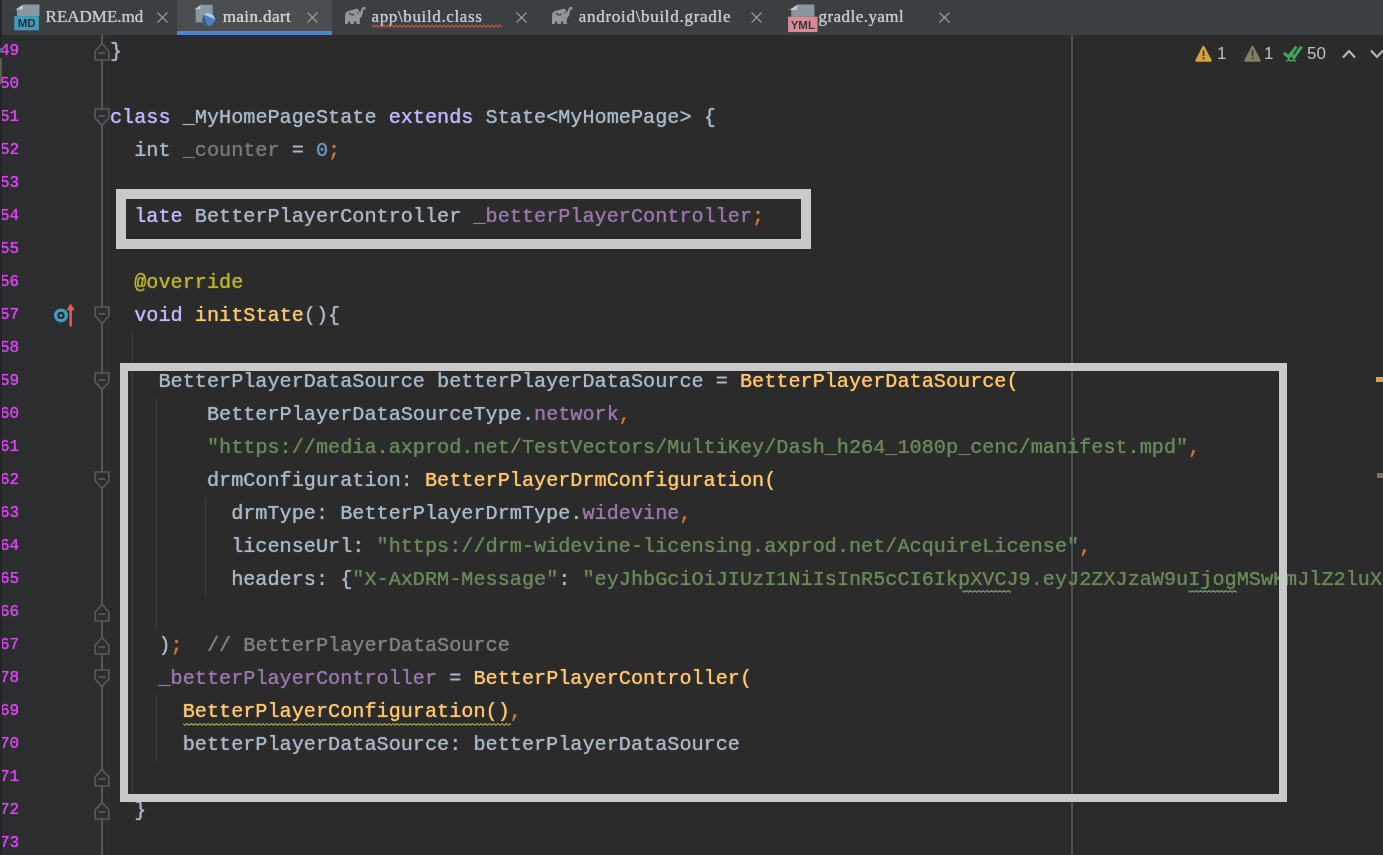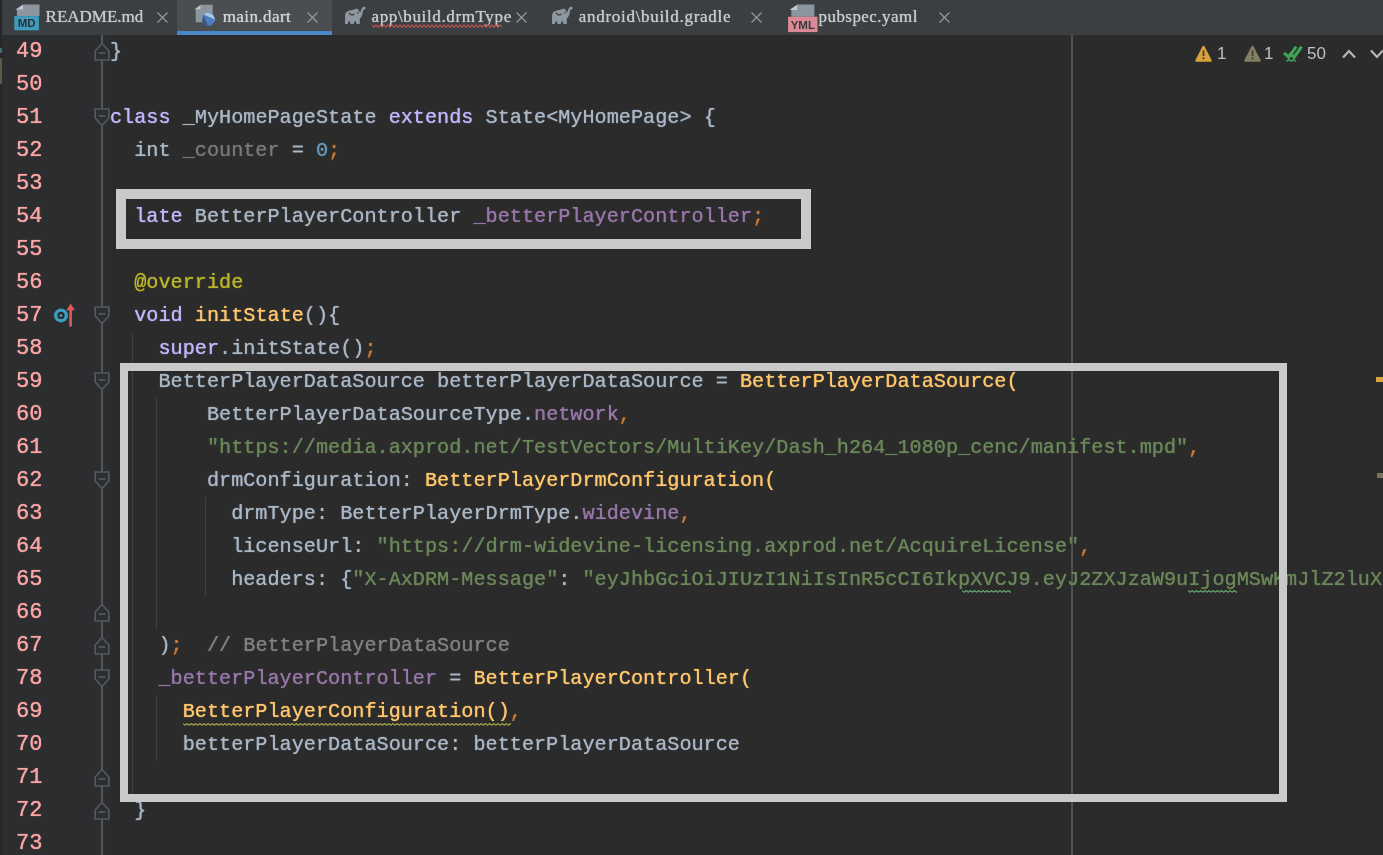--- a/index.html
+++ b/index.html
@@ -4,21 +4,21 @@
 *{box-sizing:border-box}
 #root{position:relative;width:1367px;height:855px;font-family:"Liberation Mono",monospace}
 #tabbar{position:absolute;left:0;top:0;width:1383px;height:35px;background:#3c3f41}
 #atab{position:absolute;left:177px;top:0;width:154.5px;height:35px;background:#4a4e50}
 #atab:after{content:"";position:absolute;left:0;bottom:0;width:100%;height:4.5px;background:#4a87c6}
 .tl{position:absolute;top:0;height:35px;line-height:34px;font-family:Liberation Serif, serif;font-size:17px;color:#c6cace;white-space:pre;text-shadow:0 0 1px}
 .ti,.cx,.iw,.zz,.fm{position:absolute}
 #gutter{position:absolute;left:0;top:35px;width:110px;height:820px;background:#2c2d2f}
 #foldline{position:absolute;left:101px;top:35px;width:1.6px;height:820px;background:#54575a}
 #margin{position:absolute;left:1071px;top:35px;width:1.6px;height:820px;background:#4e5052}
-.N{position:absolute;width:42.5px;text-align:right;height:33px;line-height:33px;font-size:22px;color:#fca5a5;z-index:2;text-shadow:0 0 1px}
+.N{position:absolute;width:42.5px;height:33px;line-height:33px;font-size:16px;color:#d946ef;z-index:2;text-shadow:0 0 1px}
 .L{position:absolute;left:110px;height:33px;line-height:33px;font-size:20.2px;color:#a9b7c6;white-space:pre;z-index:2;text-shadow:0 0 1px}
 .L i{font-style:normal}
 i.kw{color:#c4b5fd} i.fn{color:#FFC66D} i.pu{color:#9876AA} i.st{color:#6A8759}
 i.cm{color:#808080} i.nu{color:#6897BB} i.dm{color:#787878} i.an{color:#BBB529} i.or{color:#CC7832}
 .ig{position:absolute;width:1px;background:#3d4042;z-index:1}
 .zz{z-index:2}
 #box1{position:absolute;left:115.8px;top:188.6px;width:695.4px;height:60.6px;border:10px solid #c9c9c9;z-index:5}
 #box2{position:absolute;left:120.1px;top:362.7px;width:1167px;height:439.2px;border:8px solid #c9c9c9;z-index:5}
 .stripe{position:absolute;z-index:6}
 .cnt{position:absolute;top:35px;height:38px;line-height:38px;font-family:"Liberation Sans",sans-serif;font-size:17px;color:#bcc0c3;z-index:4}
@@ -52,21 +52,21 @@
           <line x1="1.5" y1="1.5" x2="11.5" y2="11.5"></line>
           <line x1="11.5" y1="1.5" x2="1.5" y2="11.5"></line>
         </g>
       </svg>
 <svg class="ti" style="left:343px;top:6px" width="24" height="19" viewBox="0 0 24 19">
 <path d="M2,18 L2,10 C2,6.3 4.8,4.6 8.5,4.3 C10.5,3.6 12.8,2.9 14.6,2.4 C15.3,4.1 16.4,5.5 17.7,6.4 C18.4,6.9 19.2,7.2 19.6,7.3 C19.5,9.0 18.6,10.9 16.8,12.4 L16.8,18 L13.5,18 L13.1,16.1 C12.8,15.0 11.5,15.0 11.2,16.1 L10.8,18 L7.5,18 L7.1,16.1 C6.8,15.0 5.5,15.0 5.2,16.1 L4.8,18 Z" fill="#8e97a0"></path>
 <path d="M17.3,6.9 C17.8,4.0 18.8,1.9 20.2,1.1 C21.5,0.4 22.7,1.05 22.6,2.3 C22.5,3.4 21.5,4.1 20.5,3.7 L20.3,3.5 C19.9,5.0 19.8,6.3 19.7,7.6 C18.9,7.6 18.0,7.3 17.3,6.9 Z" fill="#8e97a0"></path>
 <path d="M6.2,6.8 C7.0,9.0 9.6,9.6 11.2,7.9" stroke="#3c3f41" stroke-width="1.4" fill="none"></path>
 <circle cx="15.0" cy="6.7" r="0.8" fill="#3c3f41"></circle>
 </svg>
-<div class="tl" style="left:371.5px;letter-spacing:0.63px">app\build.drmType</div>
+<div class="tl" style="left:371.5px;letter-spacing:0.63px">app\build.class</div>
 <svg class="cx" style="left:515px;top:11px" width="13" height="13" viewBox="0 0 13 13">
         <g stroke="#94989c" stroke-width="1.3">
           <line x1="1.5" y1="1.5" x2="11.5" y2="11.5"></line>
           <line x1="11.5" y1="1.5" x2="1.5" y2="11.5"></line>
         </g>
       </svg>
 <svg class="ti" style="left:550px;top:6px" width="24" height="19" viewBox="0 0 24 19">
 <path d="M2,18 L2,10 C2,6.3 4.8,4.6 8.5,4.3 C10.5,3.6 12.8,2.9 14.6,2.4 C15.3,4.1 16.4,5.5 17.7,6.4 C18.4,6.9 19.2,7.2 19.6,7.3 C19.5,9.0 18.6,10.9 16.8,12.4 L16.8,18 L13.5,18 L13.1,16.1 C12.8,15.0 11.5,15.0 11.2,16.1 L10.8,18 L7.5,18 L7.1,16.1 C6.8,15.0 5.5,15.0 5.2,16.1 L4.8,18 Z" fill="#8e97a0"></path>
 <path d="M17.3,6.9 C17.8,4.0 18.8,1.9 20.2,1.1 C21.5,0.4 22.7,1.05 22.6,2.3 C22.5,3.4 21.5,4.1 20.5,3.7 L20.3,3.5 C19.9,5.0 19.8,6.3 19.7,7.6 C18.9,7.6 18.0,7.3 17.3,6.9 Z" fill="#8e97a0"></path>
 <path d="M6.2,6.8 C7.0,9.0 9.6,9.6 11.2,7.9" stroke="#3c3f41" stroke-width="1.4" fill="none"></path>
@@ -78,21 +78,21 @@
           <line x1="1.5" y1="1.5" x2="11.5" y2="11.5"></line>
           <line x1="11.5" y1="1.5" x2="1.5" y2="11.5"></line>
         </g>
       </svg>
 <svg class="ti" style="left:786px;top:2px" width="32" height="31" viewBox="0 0 32 31">
 <path d="M11.5,2.6 L28.4,2.6 L28.4,14.7 L5.3,14.7 L5.3,8.0 L11.5,8.0 Z" fill="#8b96a0"></path>
 <path d="M11.5,2.6 L11.5,8.0 L3.4,8.0 Z" fill="#c3cad0"></path>
 <rect x="2.1" y="14.7" width="29.4" height="15.4" fill="#dc8995"></rect>
 <text x="16.8" y="26.8" font-size="11.5" font-weight="bold" fill="#35393c" text-anchor="middle" font-family="Liberation Sans,sans-serif">YML</text>
 </svg>
-<div class="tl" style="left:818.5px;letter-spacing:0.45px">pubspec.yaml</div>
+<div class="tl" style="left:818.5px;letter-spacing:0.45px">gradle.yaml</div>
 <svg class="cx" style="left:938px;top:11px" width="13" height="13" viewBox="0 0 13 13">
         <g stroke="#94989c" stroke-width="1.3">
           <line x1="1.5" y1="1.5" x2="11.5" y2="11.5"></line>
           <line x1="11.5" y1="1.5" x2="1.5" y2="11.5"></line>
         </g>
       </svg>
 <svg class="ti" style="left:371.5px;top:23.5px" width="131" height="5" viewBox="0 0 131 5">
         <polyline points="0.0,0.9 2.0,3.4 4.0,0.9 6.0,3.4 8.0,0.9 10.0,3.4 12.0,0.9 14.0,3.4 16.0,0.9 18.0,3.4 20.0,0.9 22.0,3.4 24.0,0.9 26.0,3.4 28.0,0.9 30.0,3.4 32.0,0.9 34.0,3.4 36.0,0.9 38.0,3.4 40.0,0.9 42.0,3.4 44.0,0.9 46.0,3.4 48.0,0.9 50.0,3.4 52.0,0.9 54.0,3.4 56.0,0.9 58.0,3.4 60.0,0.9 62.0,3.4 64.0,0.9 66.0,3.4 68.0,0.9 70.0,3.4 72.0,0.9 74.0,3.4 76.0,0.9 78.0,3.4 80.0,0.9 82.0,3.4 84.0,0.9 86.0,3.4 88.0,0.9 90.0,3.4 92.0,0.9 94.0,3.4 96.0,0.9 98.0,3.4 100.0,0.9 102.0,3.4 104.0,0.9 106.0,3.4 108.0,0.9 110.0,3.4 112.0,0.9 114.0,3.4 116.0,0.9 118.0,3.4 120.0,0.9 122.0,3.4 124.0,0.9 126.0,3.4 128.0,0.9 130.0,3.4" fill="none" stroke="#bb524f" stroke-width="1.1"></polyline>
       </svg>
 </div>
@@ -127,21 +127,20 @@
 <div class="N" style="top:728.0px">70</div>
 <div class="N" style="top:761.0px">71</div>
 <div class="N" style="top:794.0px">72</div>
 <div class="N" style="top:827.0px">73</div>
 <div class="L" style="top:35.0px">}</div>
 <div class="L" style="top:101.0px"><i class="kw">class</i> _MyHomePageState <i class="kw">extends</i> State&lt;MyHomePage&gt; {</div>
 <div class="L" style="top:134.0px">  int <i class="dm">_counter</i> = <i class="nu">0</i><i class="or">;</i></div>
 <div class="L" style="top:200.0px">  <i class="kw">late</i> BetterPlayerController <i class="pu">_betterPlayerController</i><i class="or">;</i></div>
 <div class="L" style="top:266.0px"><i class="an">  @override</i></div>
 <div class="L" style="top:299.0px">  <i class="kw">void</i> <i class="fn">initState</i>(){</div>
-<div class="L" style="top:332.0px">    <i class="kw">super</i>.initState()<i class="or">;</i></div>
 <div class="L" style="top:398.0px">        BetterPlayerDataSourceType.<i class="pu">network</i><i class="or">,</i></div>
 <div class="L" style="top:365.0px">    BetterPlayerDataSource betterPlayerDataSource = <i class="fn">BetterPlayerDataSource(</i></div>
 <div class="L" style="top:431.0px">        <i class="st">"https://media.axprod.net/TestVectors/MultiKey/Dash_h264_1080p_cenc/manifest.mpd"</i><i class="or">,</i></div>
 <div class="L" style="top:464.0px">        drmConfiguration: <i class="fn">BetterPlayerDrmConfiguration(</i></div>
 <div class="L" style="top:497.0px">          drmType: BetterPlayerDrmType.<i class="pu">widevine</i><i class="or">,</i></div>
 <div class="L" style="top:530.0px">          licenseUrl: <i class="st">"https://drm-widevine-licensing.axprod.net/AcquireLicense"</i><i class="or">,</i></div>
 <div class="L" style="top:563.0px">          headers: {<i class="st">"X-AxDRM-Message"</i>: <i class="st">"eyJhbGciOiJIUzI1NiIsInR5cCI6IkpXVCJ9.eyJ2ZXJzaW9uIjogMSwKmJlZ2luX</i></div>
 <div class="L" style="top:629.0px">    )<i class="or">;</i>  <i class="cm">// BetterPlayerDataSource</i></div>
 <div class="L" style="top:662.0px">    <i class="pu">_betterPlayerController</i> = <i class="fn">BetterPlayerController(</i></div>
 <div class="L" style="top:695.0px">      <i class="fn">BetterPlayerConfiguration()</i><i class="or">,</i></div>

